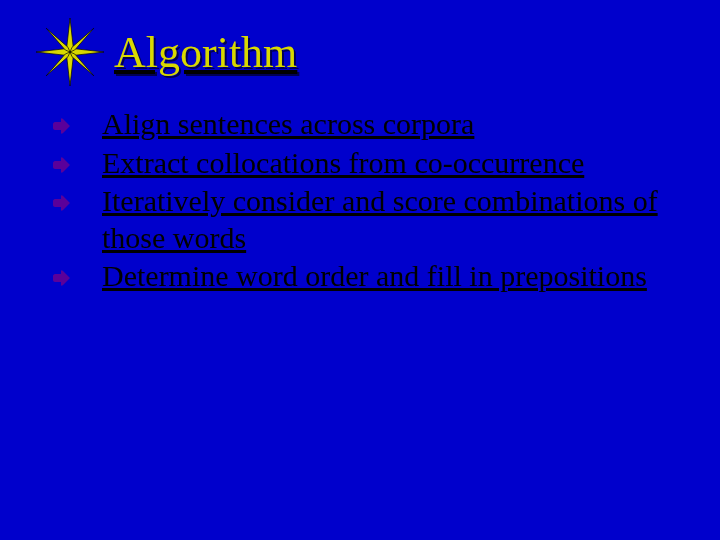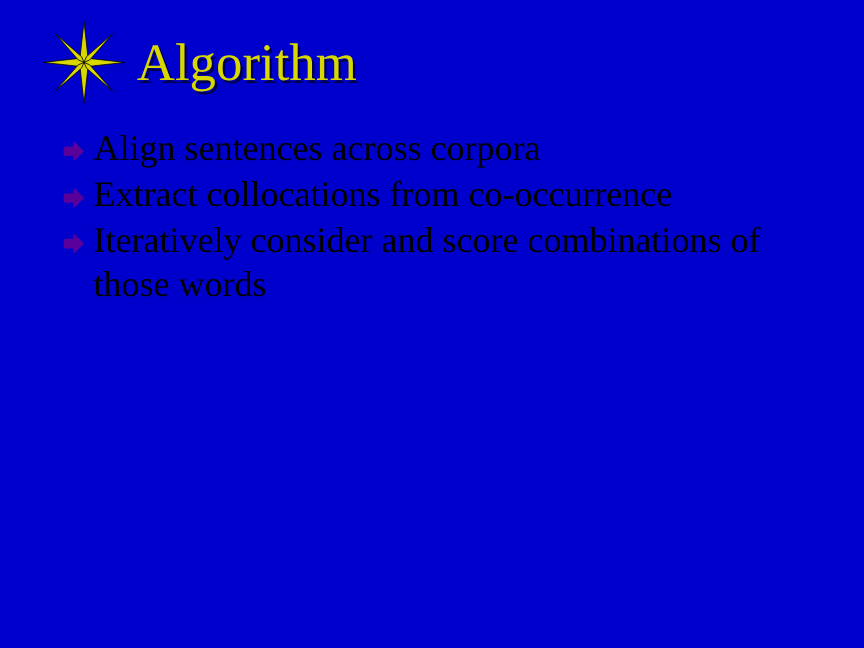--- a/index.html
+++ b/index.html
@@ -7,20 +7,21 @@
   body {
     background: #0000cc;
     font-family: "Times New Roman", Times, serif;
     color: #000;
     position: relative;
   }
   .slide {
     width: 720px;
     height: 428px;
     padding: 18px 36px 28px 36px;
+    text-decoration: underline;
   }
   .title-row {
     display: flex;
     align-items: center;
     gap: 10px;
     margin-bottom: 20px;
   }
   .star-icon {
     width: 68px;
     height: 68px;
@@ -48,21 +49,21 @@
     width: 22px;
     height: 28px;
     flex-shrink: 0;
     margin-right: 6px;
     margin-top: 6px;
     display: flex;
     align-items: center;
     justify-content: center;
   }
   .bullet-icon svg { display: block; }
-  .bullet-text { flex: 1; }
+  .bullet-text { flex: 1; margin-left: 24px; }
 </style>
 </head>
 <body>
 
 <div class="slide">
   <div class="title-row">
     <span class="star-icon">
       <svg viewBox="0 0 100 100" width="68" height="68">
         <g fill="#d8d800" stroke="#000" stroke-width="1">
           <polygon points="50,0 55,45 50,50 45,45"></polygon>
@@ -97,14 +98,22 @@
       <span class="bullet-text">Extract collocations from co-occurrence</span>
     </li>
     <li>
       <span class="bullet-icon">
         <svg viewBox="0 0 20 20" width="20" height="20">
             <path fill="#5a009a" d="M2 8c0-1 1-2 2-2h6V3c0-1 1-1 2 0l6 6c1 1 1 1 0 2l-6 6c-1 1-2 1-2 0v-3H4c-1 0-2-1-2-2V8z"></path>
           </svg>
       </span>
       <span class="bullet-text">Iteratively consider and score combinations of those words</span>
     </li>
+    <li>
+      <span class="bullet-icon">
+        <svg viewBox="0 0 20 20" width="20" height="20">
+            <path fill="#5a009a" d="M2 8c0-1 1-2 2-2h6V3c0-1 1-1 2 0l6 6c1 1 1 1 0 2l-6 6c-1 1-2 1-2 0v-3H4c-1 0-2-1-2-2V8z"></path>
+          </svg>
+      </span>
+      <span class="bullet-text">Determine word order and fill in prepositions</span>
+    </li>
   </ul>
 </div>
 
 </body></html>

